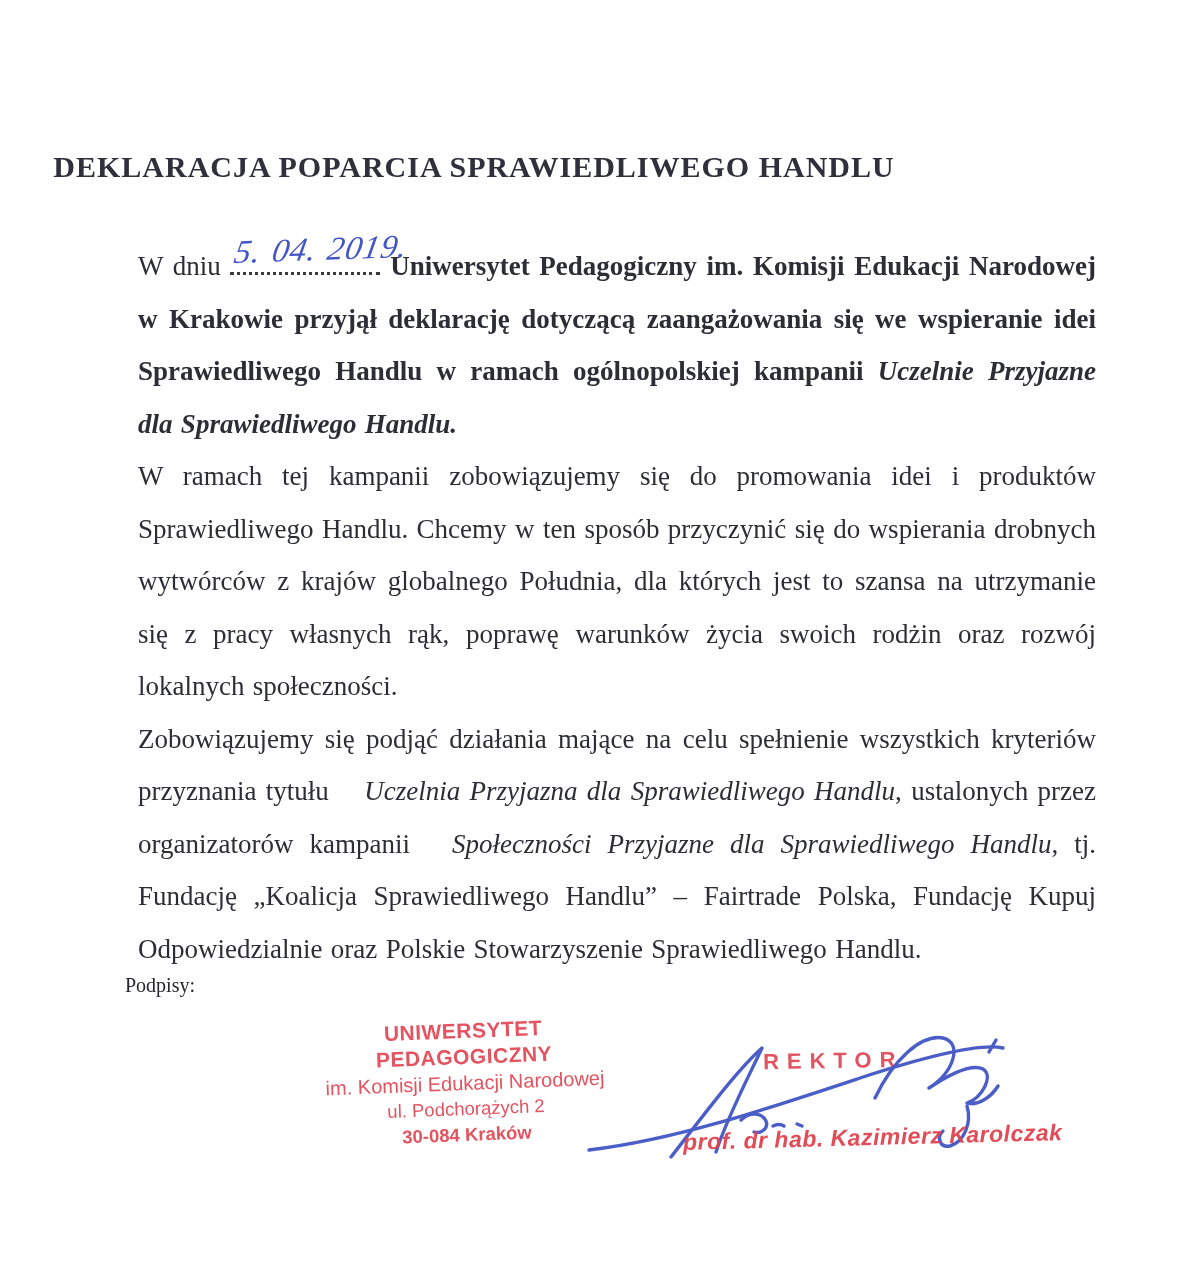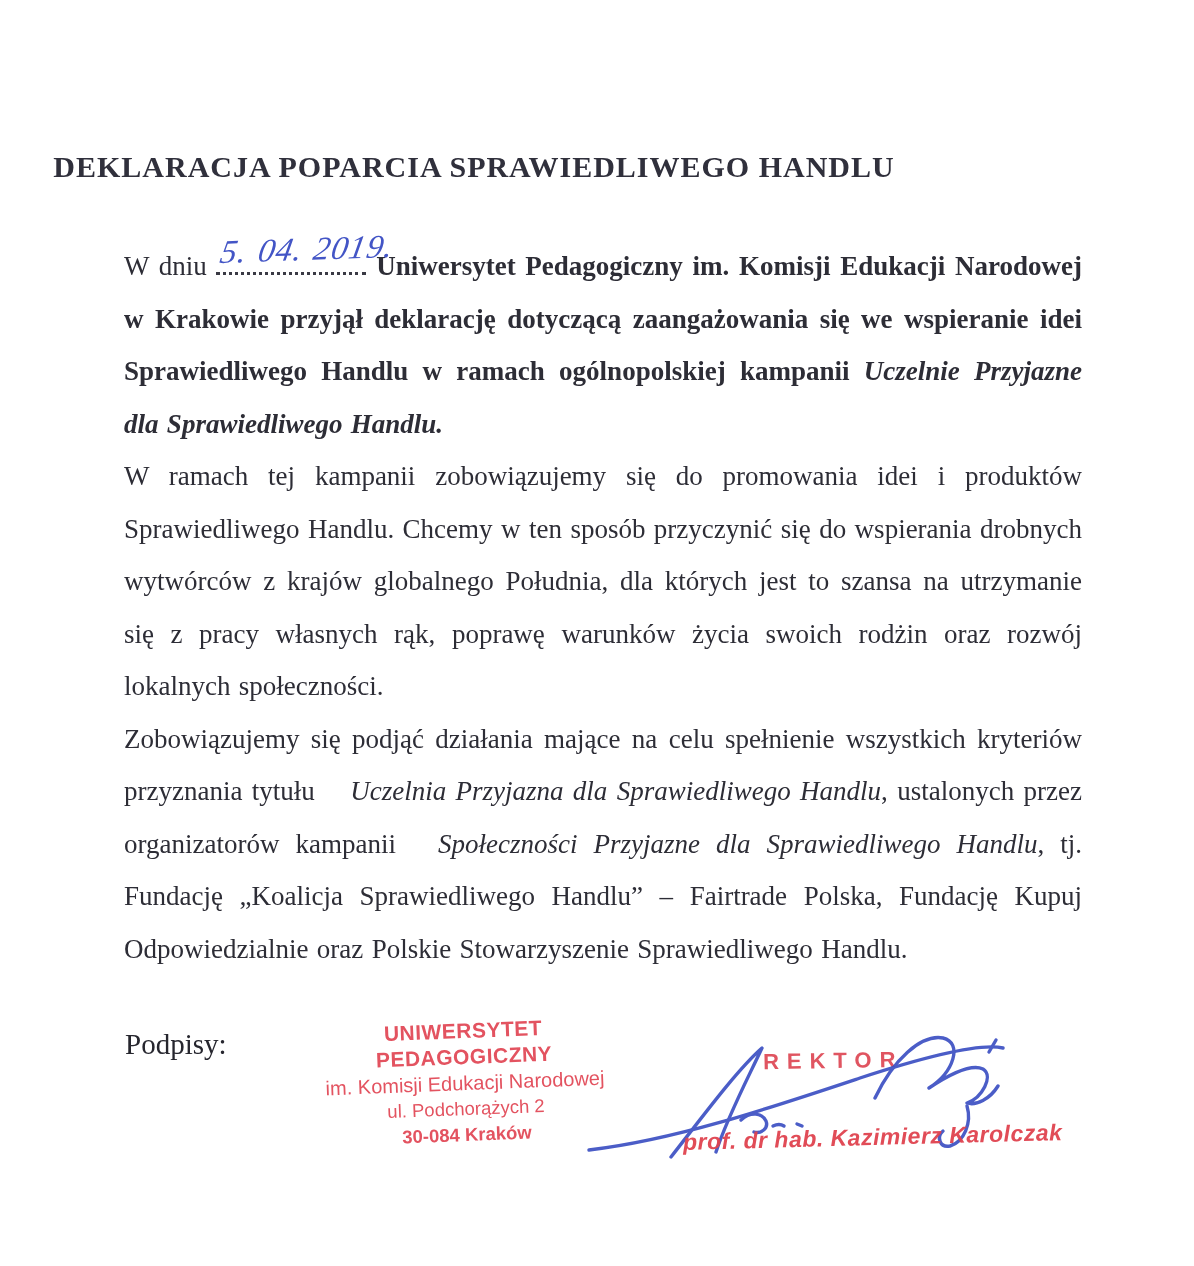--- a/index.html
+++ b/index.html
@@ -15,21 +15,21 @@
     position:absolute;
     top:150px;left:0;width:948px;
     text-align:center;
     font-size:30px;
     font-weight:bold;
     letter-spacing:1px;
     color:#30303c;
   }
   .doc-body{
     position:absolute;
-    top:240px;left:124px;width:958px;
+    top:240px;left:138px;width:958px;
     font-size:27px;
     line-height:52.5px;
     text-align:justify;
     word-spacing:0.06em;
     color:#2d2d36;
   }
   .doc-body p{margin:0;padding:0;}
   .b{font-weight:bold;}
   .bi{font-weight:bold;font-style:italic;}
   .i{font-style:italic;margin-left:26px;}
@@ -49,22 +49,22 @@
     font-style:italic;
     font-weight:normal;
     color:#4355c6;
     transform:skewX(-12deg) rotate(-2deg);
     transform-origin:left bottom;
     white-space:nowrap;
     letter-spacing:1px;
   }
   .podpisy{
     position:absolute;
-    left:125px;top:1028px;
-    font-size:29px;
+    left:125px;top:974px;
+    font-size:20px;
     color:#26262e;
   }
   .uni-stamp{
     position:absolute;
     left:315px;top:1018px;width:300px;
     text-align:center;
     font-family:"Liberation Sans", sans-serif;
     color:#e24a58;
     transform:rotate(-2.2deg);
     line-height:26px;

